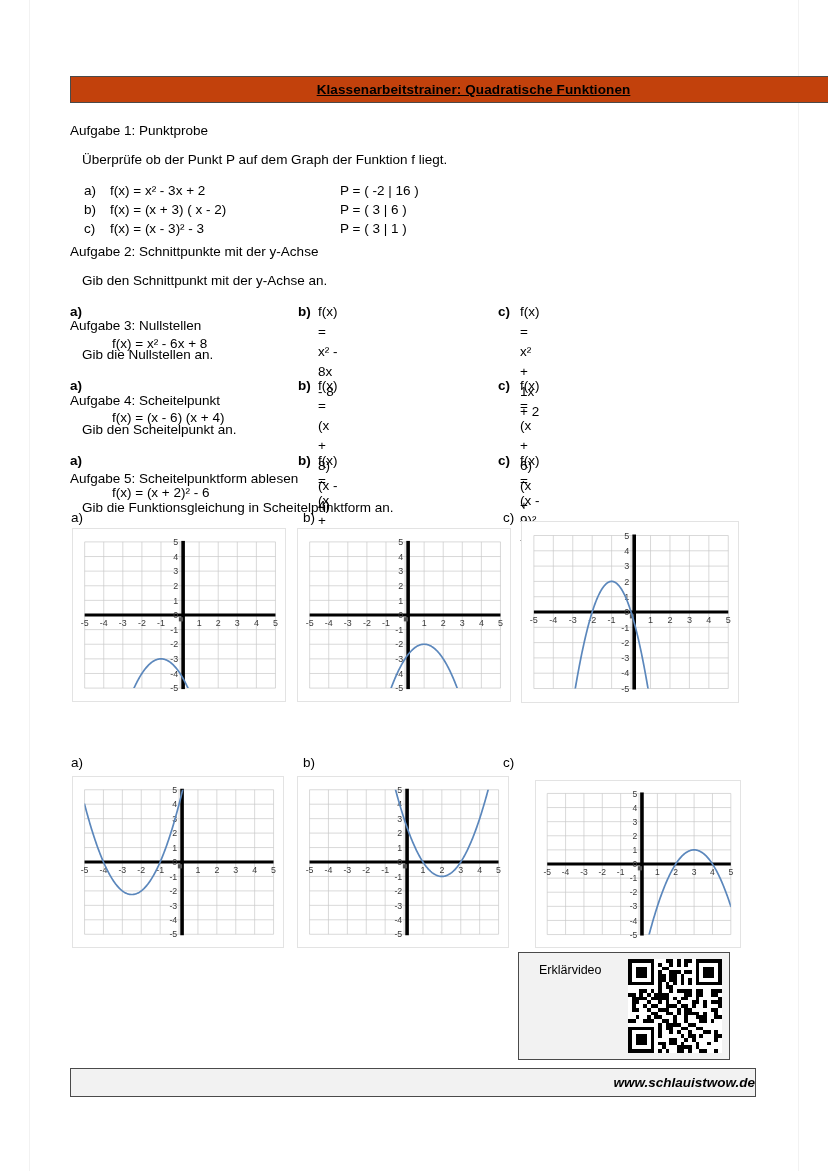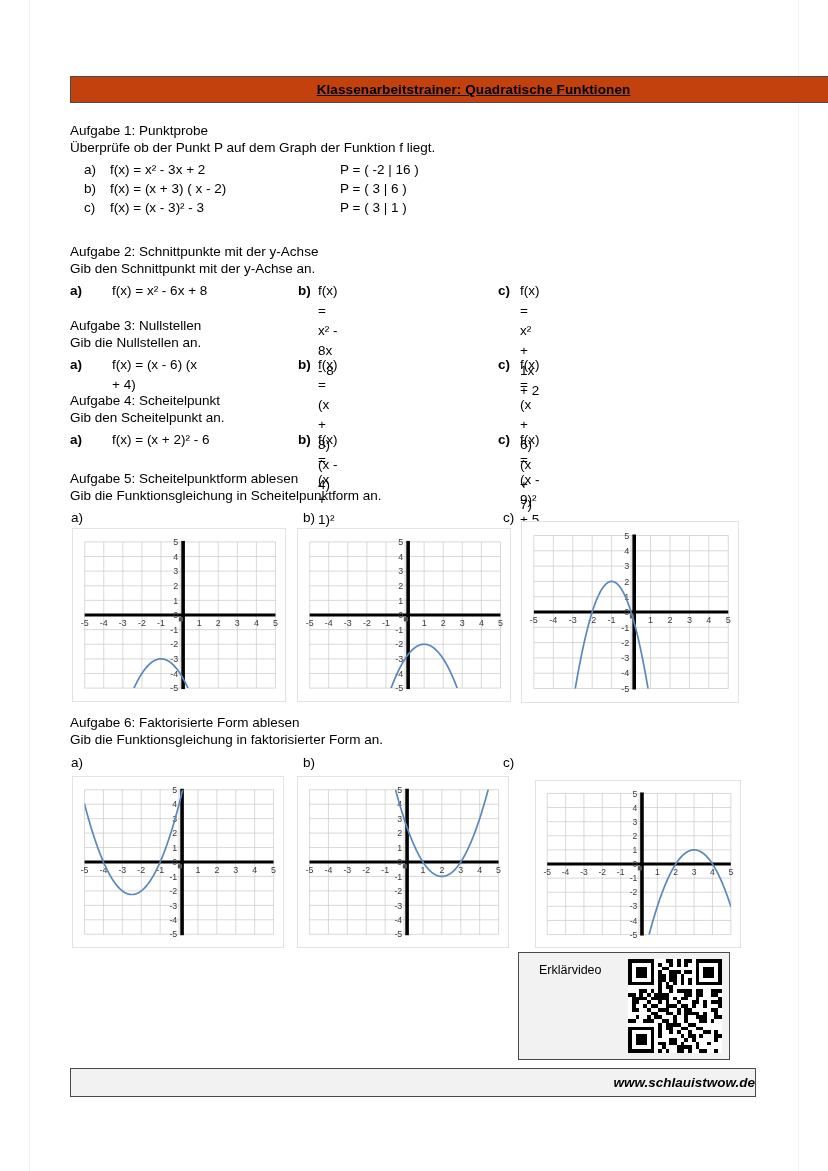--- a/index.html
+++ b/index.html
@@ -77,21 +77,21 @@
   
   .task { position: absolute; left: 70px; }
   .task-title {
     font-size: 13.5px;
     font-weight: normal;
     margin: 0;
     line-height: 17px;
   }
   .task-sub {
     font-size: 13.5px;
-    margin: 0;
+    margin: 12px;
     line-height: 18px;
   }
 
   
   .a1-row {
     position: relative;
     height: 19px;
     font-size: 13.5px;
     line-height: 19px;
   }
@@ -101,21 +101,21 @@
 
   
   .abc-row {
     position: relative;
     height: 20px;
     font-size: 13.5px;
     line-height: 20px;
     margin-top: 3px;
   }
   .abc-a-lbl { position: absolute; left: 0px;   font-weight: bold; }
-  .abc-a-txt { position: absolute; left: 42px; }
+  .abc-a-txt { position: absolute; left: 42px; margin-top: 32px; }
   .abc-b-lbl { position: absolute; left: 228px; font-weight: bold; }
   .abc-b-txt { position: absolute; left: 248px; }
   .abc-c-lbl { position: absolute; left: 428px; font-weight: bold; }
   .abc-c-txt { position: absolute; left: 450px; }
 
   
   .cap {
     position: absolute;
     font-size: 13.5px;
     line-height: 16px;
@@ -402,24 +402,20 @@
         <text x="107.2008" y="77.96592" font-size="9.072000000000001" font-family="&quot;Liberation Sans&quot;, sans-serif" fill="#3a3a3a" text-anchor="end">1</text>
         <text x="107.2008" y="62.66592000000001" font-size="9.072000000000001" font-family="&quot;Liberation Sans&quot;, sans-serif" fill="#3a3a3a" text-anchor="end">2</text>
         <text x="107.2008" y="47.365919999999996" font-size="9.072000000000001" font-family="&quot;Liberation Sans&quot;, sans-serif" fill="#3a3a3a" text-anchor="end">3</text>
         <text x="107.2008" y="32.065919999999984" font-size="9.072000000000001" font-family="&quot;Liberation Sans&quot;, sans-serif" fill="#3a3a3a" text-anchor="end">4</text>
         <text x="107.2008" y="16.76592" font-size="9.072000000000001" font-family="&quot;Liberation Sans&quot;, sans-serif" fill="#3a3a3a" text-anchor="end">5</text>
         <rect x="107.88" y="92.2" width="4.2" height="4.2" fill="#555"></rect>
         <path d=" M 50.30 184.73 L 50.76 181.80 L 51.22 178.90 L 51.69 176.04 L 52.15 173.21 L 52.61 170.42 L 53.07 167.66 L 53.54 164.94 L 54.00 162.25 L 54.46 159.60 L 54.93 156.98 L 55.39 154.39 L 55.85 151.84 L 56.31 149.33 L 56.78 146.85 L 57.24 144.40 L 57.70 141.99 L 58.17 139.61 L 58.63 137.27 L 59.09 134.96 L 59.55 132.69 L 60.02 130.45 L 60.48 128.25 L 60.94 126.08 L 61.41 123.95 L 61.87 121.85 L 62.33 119.78 L 62.79 117.76 L 63.26 115.76 L 63.72 113.80 L 64.18 111.87 L 64.65 109.98 L 65.11 108.13 L 65.57 106.31 L 66.03 104.52 L 66.50 102.77 L 66.96 101.05 L 67.42 99.37 L 67.89 97.72 L 68.35 96.11 L 68.81 94.53 L 69.27 92.98 L 69.74 91.47 L 70.20 90.00 L 70.66 88.56 L 71.13 87.16 L 71.59 85.78 L 72.05 84.45 L 72.51 83.15 L 72.98 81.88 L 73.44 80.65 L 73.90 79.45 L 74.37 78.29 L 74.83 77.16 L 75.29 76.07 L 75.75 75.01 L 76.22 73.99 L 76.68 73.00 L 77.14 72.05 L 77.61 71.13 L 78.07 70.24 L 78.53 69.39 L 78.99 68.58 L 79.46 67.80 L 79.92 67.05 L 80.38 66.34 L 80.85 65.66 L 81.31 65.02 L 81.77 64.41 L 82.23 63.84 L 82.70 63.30 L 83.16 62.80 L 83.62 62.33 L 84.09 61.90 L 84.55 61.50 L 85.01 61.13 L 85.47 60.81 L 85.94 60.51 L 86.40 60.25 L 86.86 60.02 L 87.33 59.83 L 87.79 59.68 L 88.25 59.56 L 88.71 59.47 L 89.18 59.42 L 89.64 59.40 L 90.10 59.42 L 90.57 59.47 L 91.03 59.56 L 91.49 59.68 L 91.95 59.83 L 92.42 60.02 L 92.88 60.25 L 93.34 60.51 L 93.81 60.81 L 94.27 61.13 L 94.73 61.50 L 95.19 61.90 L 95.66 62.33 L 96.12 62.80 L 96.58 63.30 L 97.05 63.84 L 97.51 64.41 L 97.97 65.02 L 98.43 65.66 L 98.90 66.34 L 99.36 67.05 L 99.82 67.80 L 100.29 68.58 L 100.75 69.39 L 101.21 70.24 L 101.67 71.13 L 102.14 72.05 L 102.60 73.00 L 103.06 73.99 L 103.53 75.01 L 103.99 76.07 L 104.45 77.16 L 104.91 78.29 L 105.38 79.45 L 105.84 80.65 L 106.30 81.88 L 106.77 83.15 L 107.23 84.45 L 107.69 85.78 L 108.15 87.16 L 108.62 88.56 L 109.08 90.00 L 109.54 91.47 L 110.01 92.98 L 110.47 94.53 L 110.93 96.11 L 111.39 97.72 L 111.86 99.37 L 112.32 101.05 L 112.78 102.77 L 113.25 104.52 L 113.71 106.31 L 114.17 108.13 L 114.63 109.98 L 115.10 111.87 L 115.56 113.80 L 116.02 115.76 L 116.49 117.76 L 116.95 119.78 L 117.41 121.85 L 117.87 123.95 L 118.34 126.08 L 118.80 128.25 L 119.26 130.45 L 119.73 132.69 L 120.19 134.96 L 120.65 137.27 L 121.11 139.61 L 121.58 141.99 L 122.04 144.40 L 122.50 146.85 L 122.97 149.33 L 123.43 151.84 L 123.89 154.39 L 124.35 156.98 L 124.82 159.60 L 125.28 162.25 L 125.74 164.94 L 126.21 167.66 L 126.67 170.42 L 127.13 173.21 L 127.59 176.04 L 128.06 178.90 L 128.52 181.80 L 128.98 184.73" fill="none" stroke="#5b87bc" stroke-width="1.7" stroke-linecap="round" stroke-linejoin="round" clip-path="url(#clip-a5c)"></path>
       </svg>
     </div>
 
-  <div class="task" style="top:714px;">
-    <p class="task-title">Aufgabe 6: Faktorisierte Form ablesen</p>
-    <p class="task-sub">Gib die Funktionsgleichung in faktorisierter Form an.</p>
-  </div>
   <span class="cap" style="left:71px;  top:755px;">a)</span>
   <span class="cap" style="left:303px; top:755px;">b)</span>
   <span class="cap" style="left:503px; top:755px;">c)</span>
 
   <div class="gcard" id="g-a6a" style="left:72px;  top:776px; width:212px; height:172px;">
       <svg width="210" height="170" viewBox="0 0 210 170">
         <line x1="11.55" y1="12.75" x2="11.55" y2="157.25" stroke="#c8c8c8" stroke-width="0.7"></line>
         <line x1="30.450000000000003" y1="12.75" x2="30.450000000000003" y2="157.25" stroke="#c8c8c8" stroke-width="0.7"></line>
         <line x1="49.35000000000001" y1="12.75" x2="49.35000000000001" y2="157.25" stroke="#c8c8c8" stroke-width="0.7"></line>
         <line x1="68.25" y1="12.75" x2="68.25" y2="157.25" stroke="#c8c8c8" stroke-width="0.7"></line>

